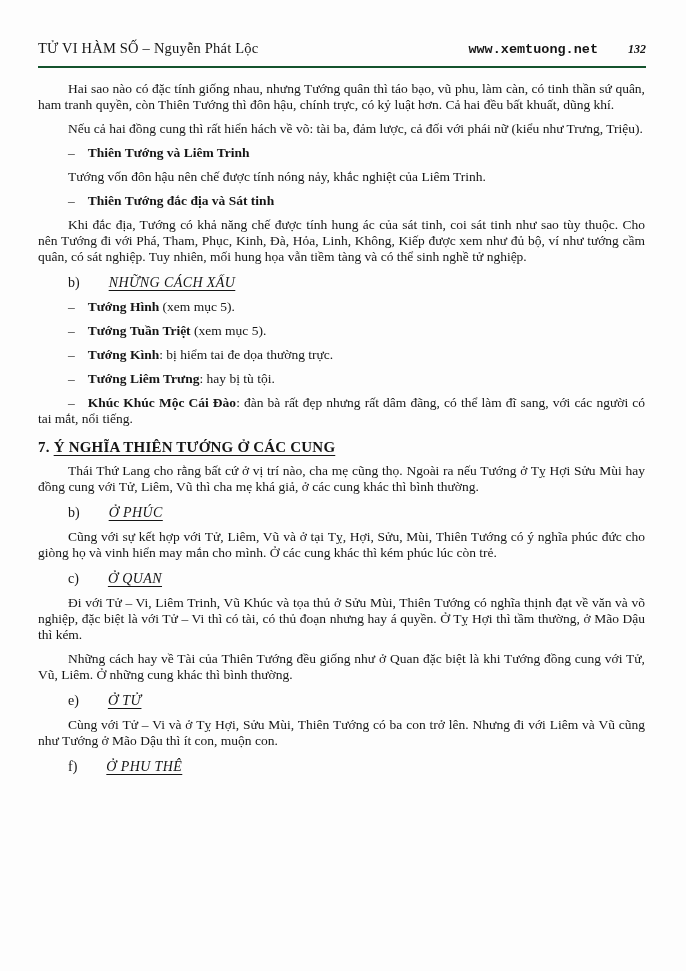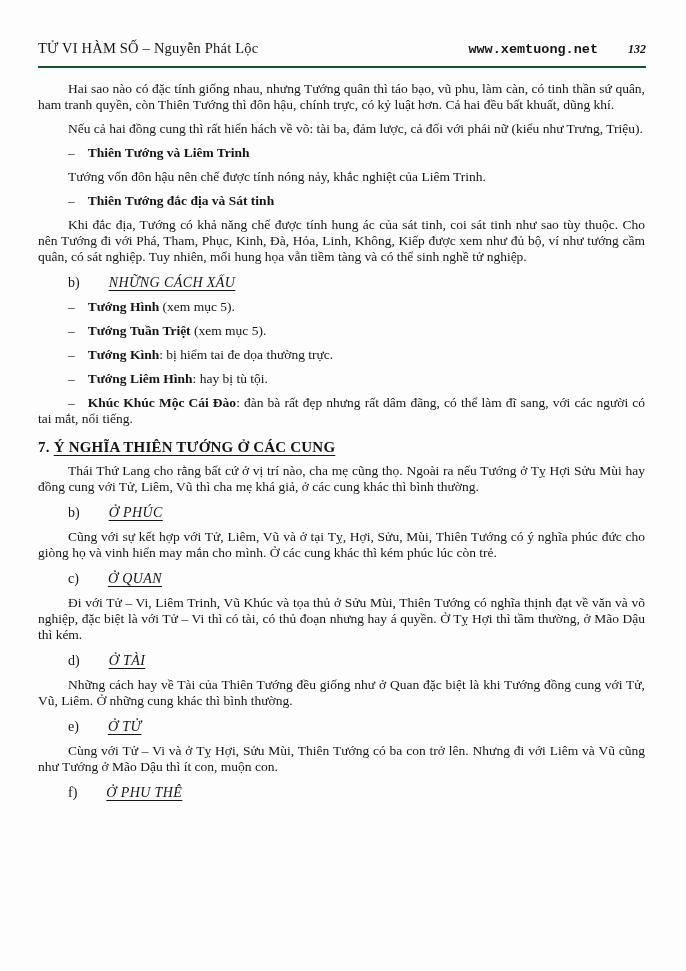--- a/index.html
+++ b/index.html
@@ -89,27 +89,26 @@
       <p class="para"><span>Hai sao nào có đặc tính giống nhau, nhưng Tướng quân thì táo bạo, vũ phu, làm càn, có tinh thần sứ quân, ham tranh quyền, còn Thiên Tướng thì đôn hậu, chính trực, có kỷ luật hơn. Cả hai đều bất khuất, dũng khí.</span></p>
       <p class="para"><span>Nếu cả hai đồng cung thì rất hiển hách về võ: tài ba, đảm lược, cả đối với phái nữ (kiểu như Trưng, Triệu).</span></p>
       <p class="bullet"><span class="dash">–</span><span class="b">Thiên Tướng và Liêm Trinh</span></p>
       <p class="para"><span>Tướng vốn đôn hậu nên chế được tính nóng nảy, khắc nghiệt của Liêm Trinh.</span></p>
       <p class="bullet"><span class="dash">–</span><span class="b">Thiên Tướng đắc địa và Sát tinh</span></p>
       <p class="para"><span>Khi đắc địa, Tướng có khả năng chế được tính hung ác của sát tinh, coi sát tinh như sao tùy thuộc. Cho nên Tướng đi với Phá, Tham, Phục, Kinh, Đà, Hỏa, Linh, Không, Kiếp được xem như đủ bộ, ví như tướng cầm quân, có sát nghiệp. Tuy nhiên, mối hung họa vẫn tiềm tàng và có thể sinh nghề tử nghiệp.</span></p>
       <p class="subheading"><span class="sp">b)</span><span class="sx">NHỮNG CÁCH XẤU</span></p>
       <p class="bullet"><span class="dash">–</span><span class="b">Tướng Hình</span><span> (xem mục 5).</span></p>
       <p class="bullet"><span class="dash">–</span><span class="b">Tướng Tuần Triệt</span><span> (xem mục 5).</span></p>
       <p class="bullet"><span class="dash">–</span><span class="b">Tướng Kình</span><span>: bị hiểm tai đe dọa thường trực.</span></p>
-      <p class="bullet"><span class="dash">–</span><span class="b">Tướng Liêm Hình</span><span>: hay bị tù tội.</span></p>
+      <p class="bullet"><span class="dash">–</span><span class="b">Tướng Liêm Trưng</span><span>: hay bị tù tội.</span></p>
       <p class="bullet"><span class="dash">–</span><span class="b">Khúc Khúc Mộc Cái Đào</span><span>: đàn bà rất đẹp nhưng rất dâm đãng, có thể làm đĩ sang, với các người có tai mắt, nổi tiếng.</span></p>
       <p class="heading"><span class="hn">7.</span><span class="hx">Ý NGHĨA THIÊN TƯỚNG Ở CÁC CUNG</span></p>
       <p class="para"><span>Thái Thứ Lang cho rằng bất cứ ở vị trí nào, cha mẹ cũng thọ. Ngoài ra nếu Tướng ở Tỵ Hợi Sửu Mùi hay đồng cung với Tử, Liêm, Vũ thì cha mẹ khá giả, ở các cung khác thì bình thường.</span></p>
       <p class="subheading"><span class="sp">b)</span><span class="sx">Ở PHÚC</span></p>
       <p class="para"><span>Cũng với sự kết hợp với Tử, Liêm, Vũ và ở tại Tỵ, Hợi, Sửu, Mùi, Thiên Tướng có ý nghĩa phúc đức cho giòng họ và vinh hiển may mắn cho mình. Ở các cung khác thì kém phúc lúc còn trẻ.</span></p>
       <p class="subheading"><span class="sp">c)</span><span class="sx">Ở QUAN</span></p>
       <p class="para"><span>Đi với Tử – Vi, Liêm Trinh, Vũ Khúc và tọa thủ ở Sửu Mùi, Thiên Tướng có nghĩa thịnh đạt về văn và võ nghiệp, đặc biệt là với Tử – Vi thì có tài, có thủ đoạn nhưng hay á quyền. Ở Tỵ Hợi thì tầm thường, ở Mão Dậu thì kém.</span></p>
-      <p class="subheading"><span class="sp">d)</span><span class="sx">Ở TÀI</span></p>
       <p class="para"><span>Những cách hay về Tài của Thiên Tướng đều giống như ở Quan đặc biệt là khi Tướng đồng cung với Tử, Vũ, Liêm. Ở những cung khác thì bình thường.</span></p>
       <p class="subheading"><span class="sp">e)</span><span class="sx">Ở TỬ</span></p>
       <p class="para"><span>Cùng với Tử – Vi và ở Tỵ Hợi, Sửu Mùi, Thiên Tướng có ba con trở lên. Nhưng đi với Liêm và Vũ cũng như Tướng ở Mão Dậu thì ít con, muộn con.</span></p>
       <p class="subheading"><span class="sp">f)</span><span class="sx">Ở PHU THÊ</span></p>
     </div>
 </div>
 
 </body></html>

